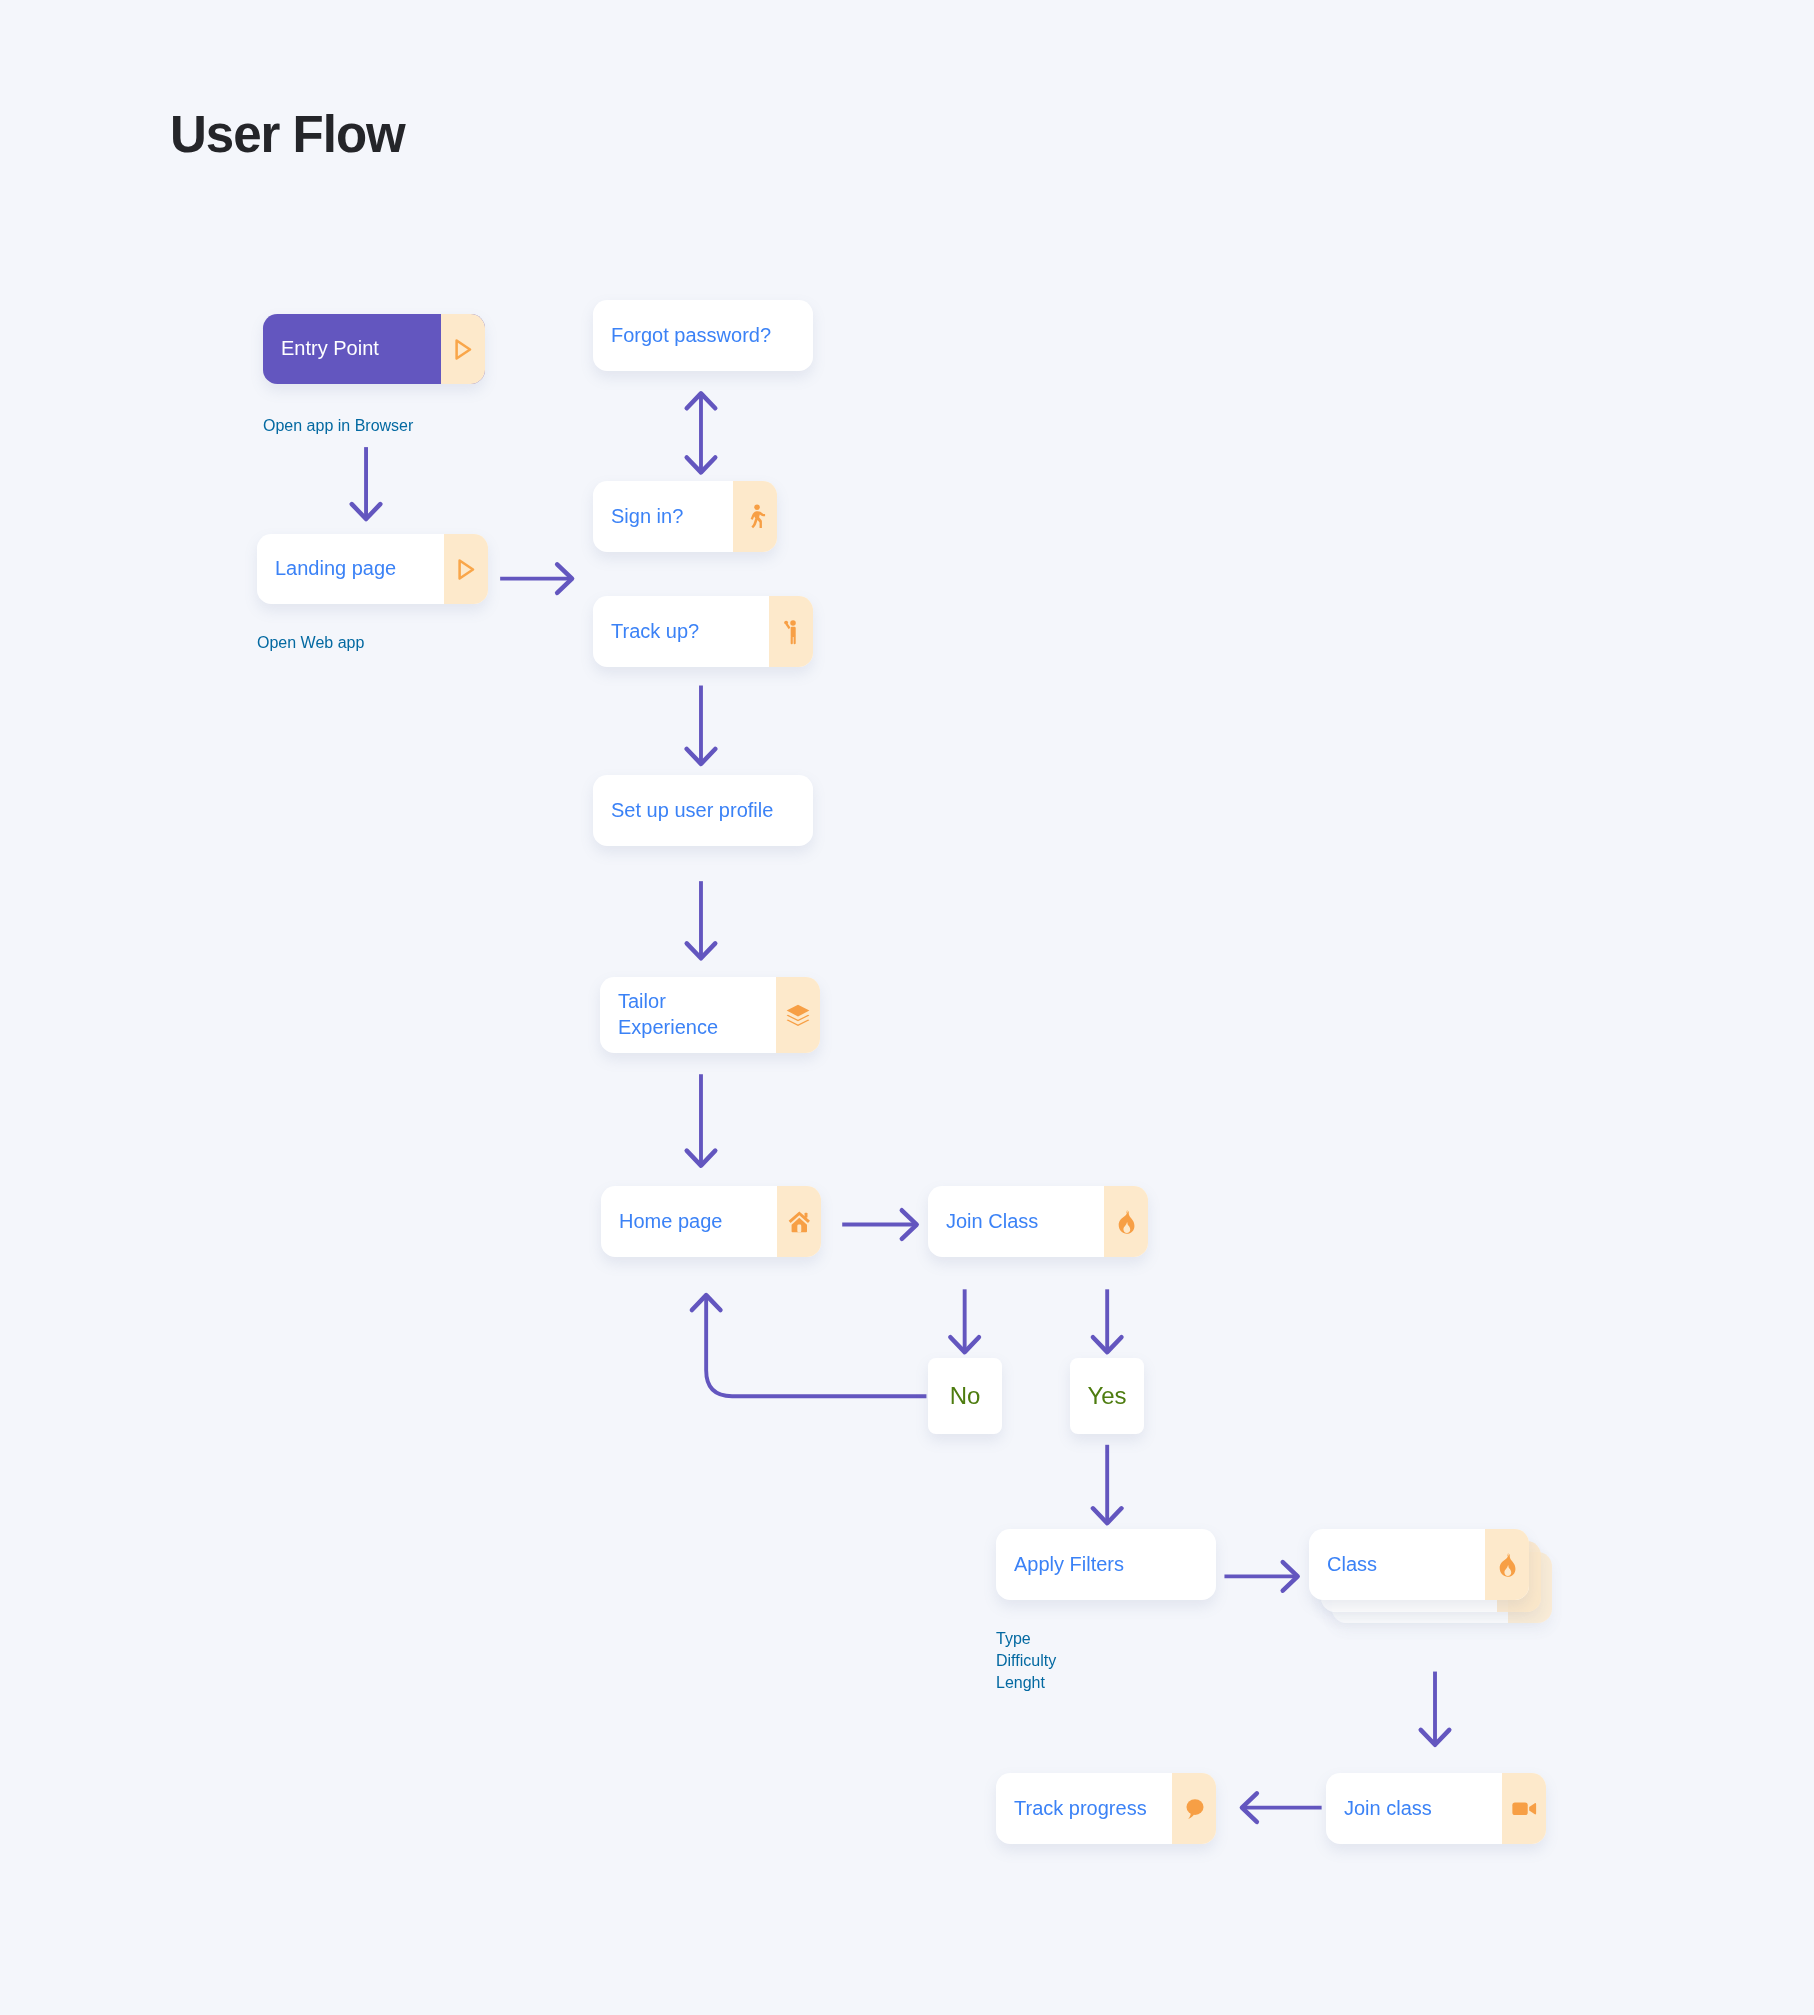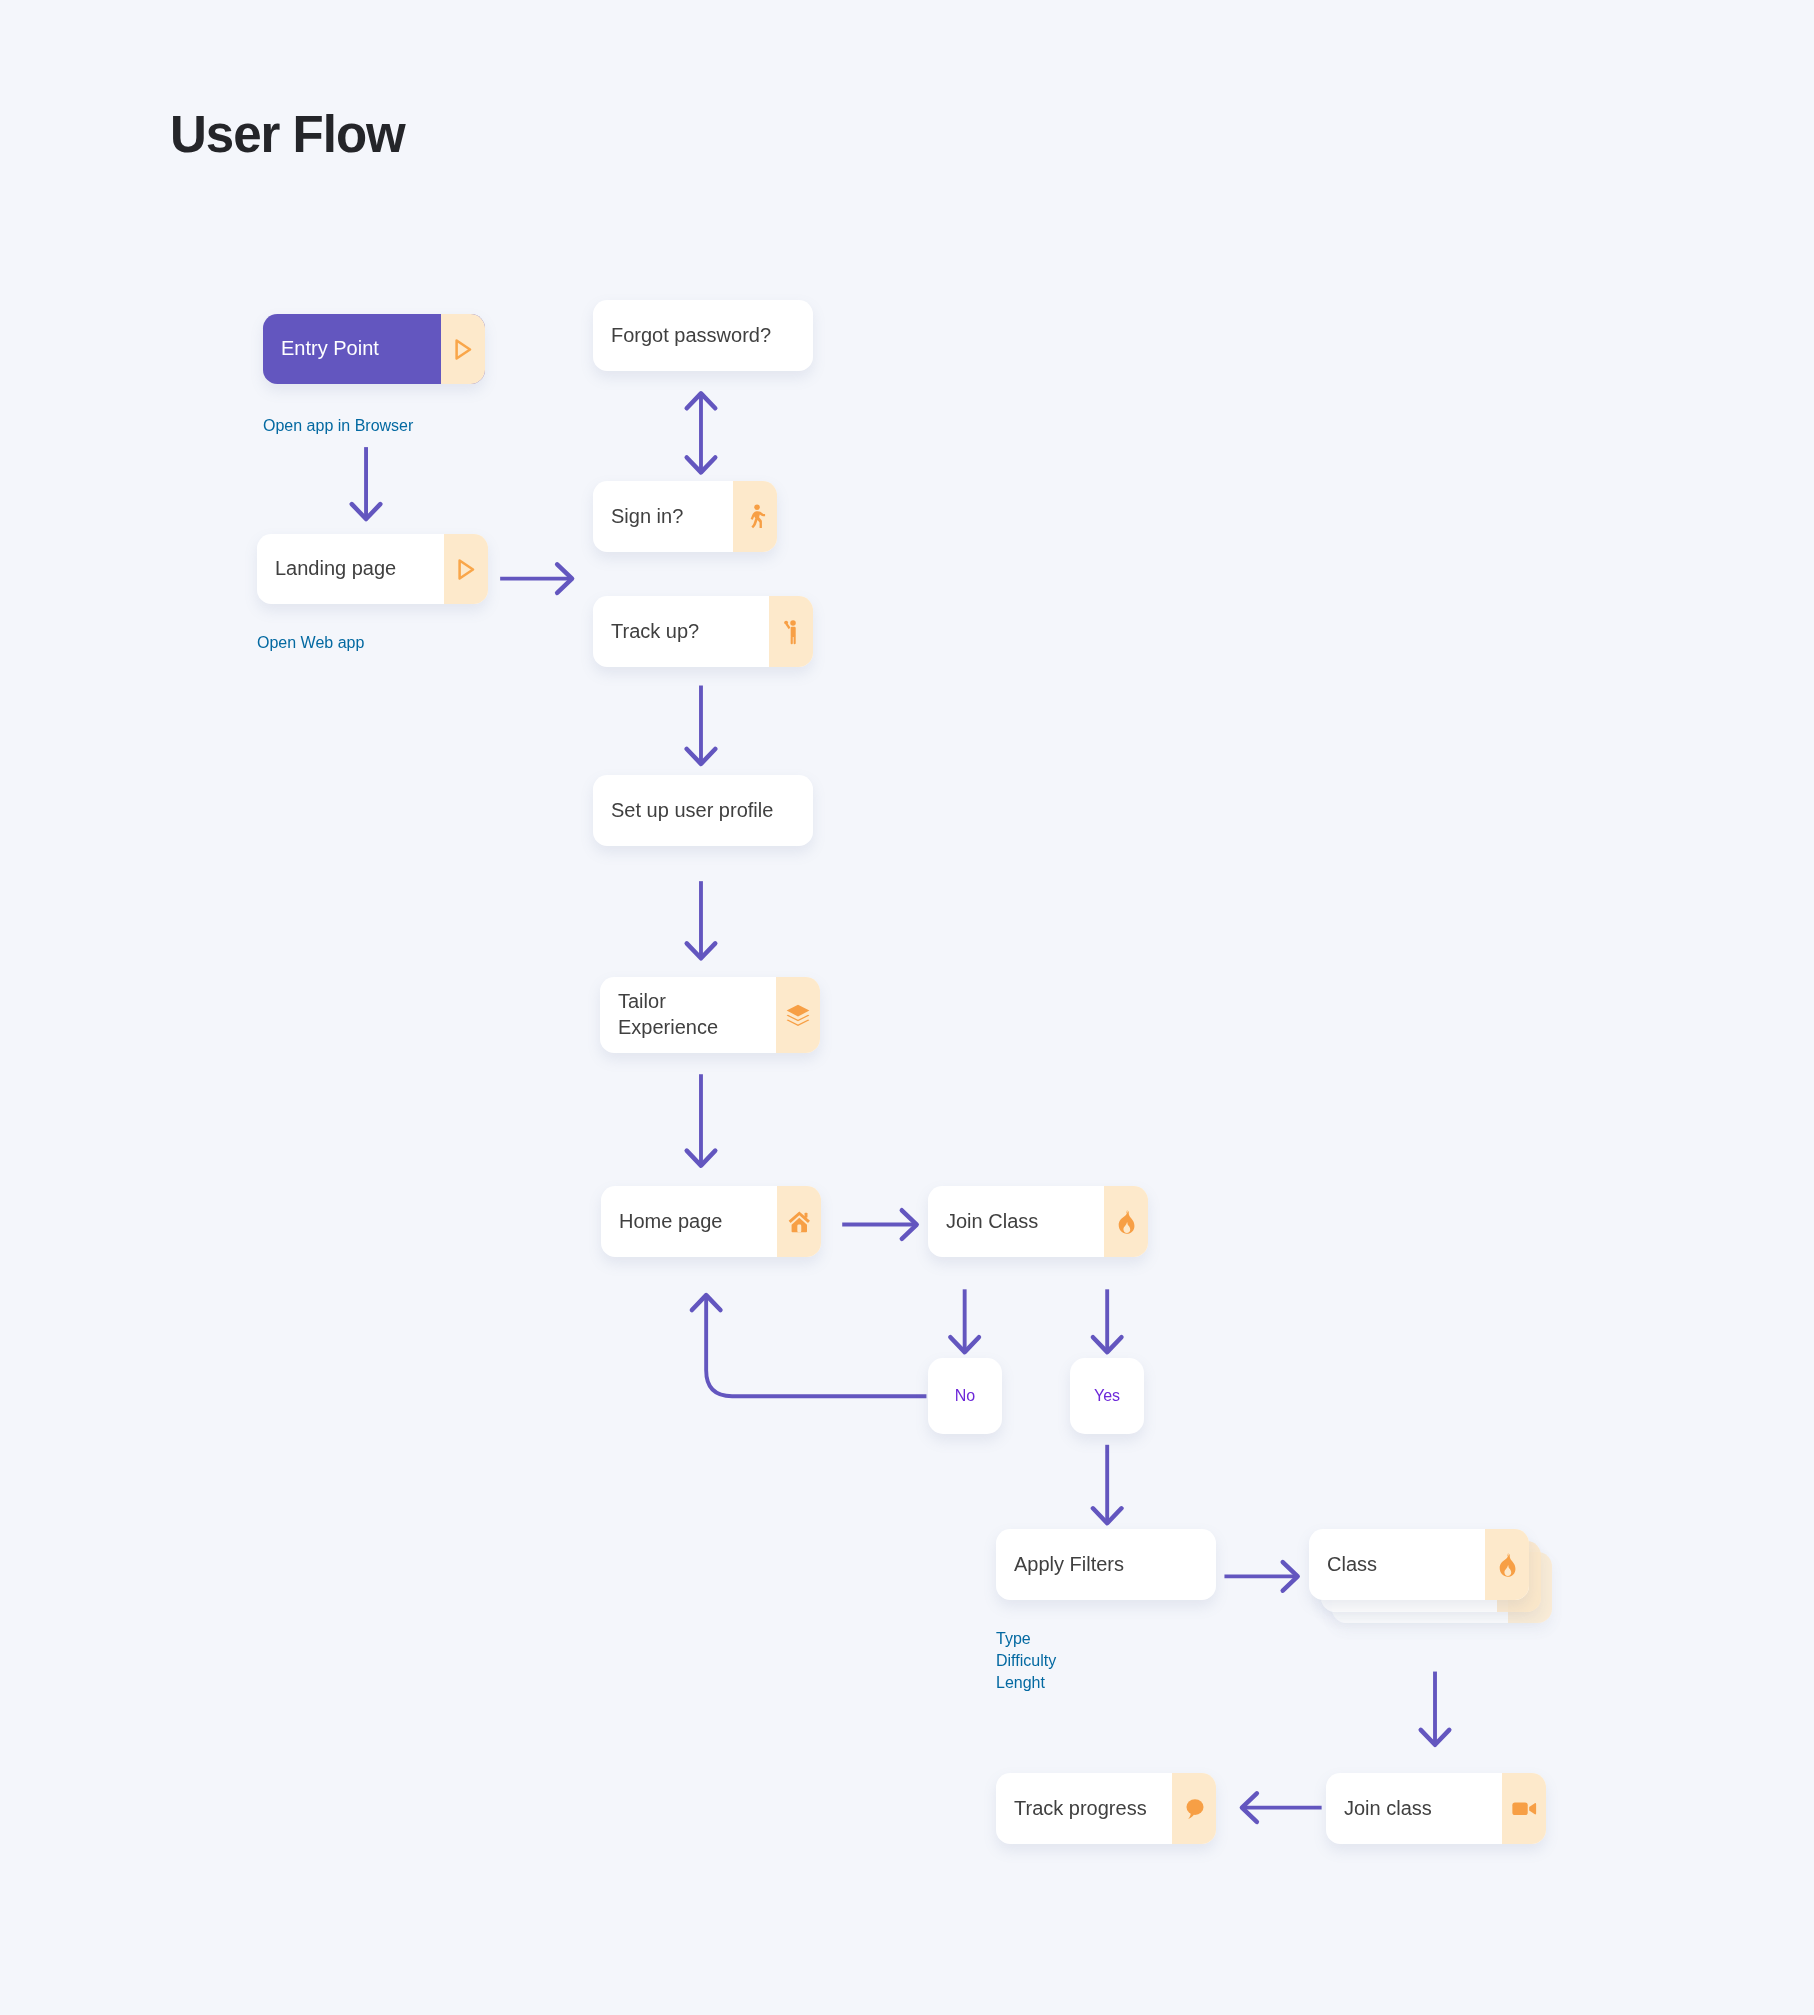--- a/index.html
+++ b/index.html
@@ -46,21 +46,21 @@
     overflow: hidden;
     box-sizing: border-box;
   }
   .node .node-label {
     flex: 1 1 auto;
     display: flex;
     align-items: center;
     padding-left: 18px;
     padding-right: 9px;
     font-size: 20px;
-    color: #404040;
+    color: #3b82f6;
     line-height: 1.28;
     white-space: pre-line;
     box-sizing: border-box;
   }
   .node.accent-purple {
     background: #6356bf;
   }
   .node.accent-purple .node-label {
     color: #ffffff;
   }
@@ -72,28 +72,28 @@
     align-items: center;
     justify-content: center;
   }
   .node.plain .node-label {
     padding-right: 18px;
   }
 
   
   .chip {
     position: absolute;
-    border-radius: 15px;
+    border-radius: 8px;
     background: #ffffff;
     box-shadow: 0 6.5px 14.3px rgba(110, 120, 160, 0.13);
     display: flex;
     align-items: center;
     justify-content: center;
-    font-size: 16px;
-    color: #6d28d9;
+    font-size: 24px;
+    color: #4d7c0f;
     box-sizing: border-box;
   }
 
   
   .stack-wrap {
     position: absolute;
   }
   .stack-layer {
     position: absolute;
     border-radius: 14.3px;

